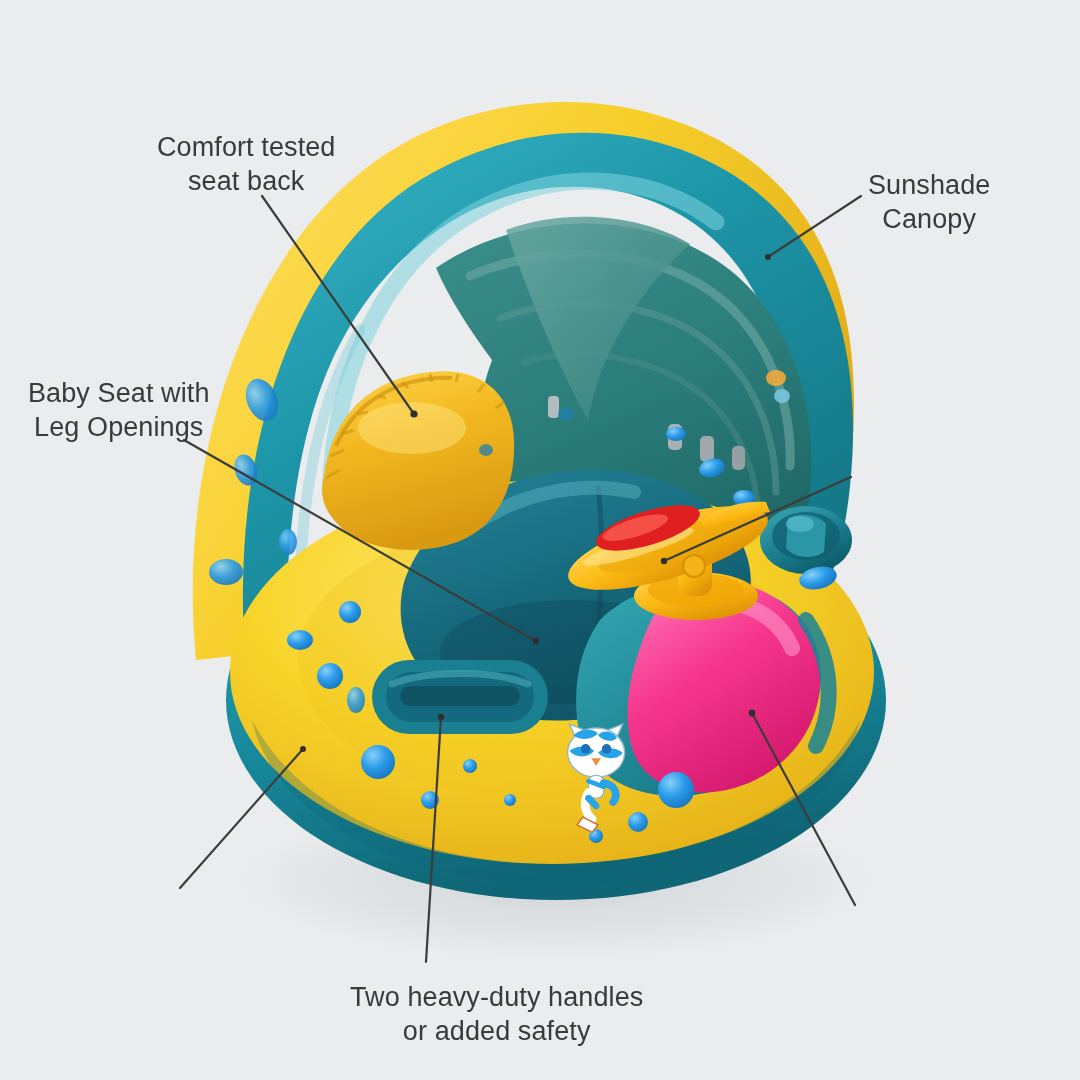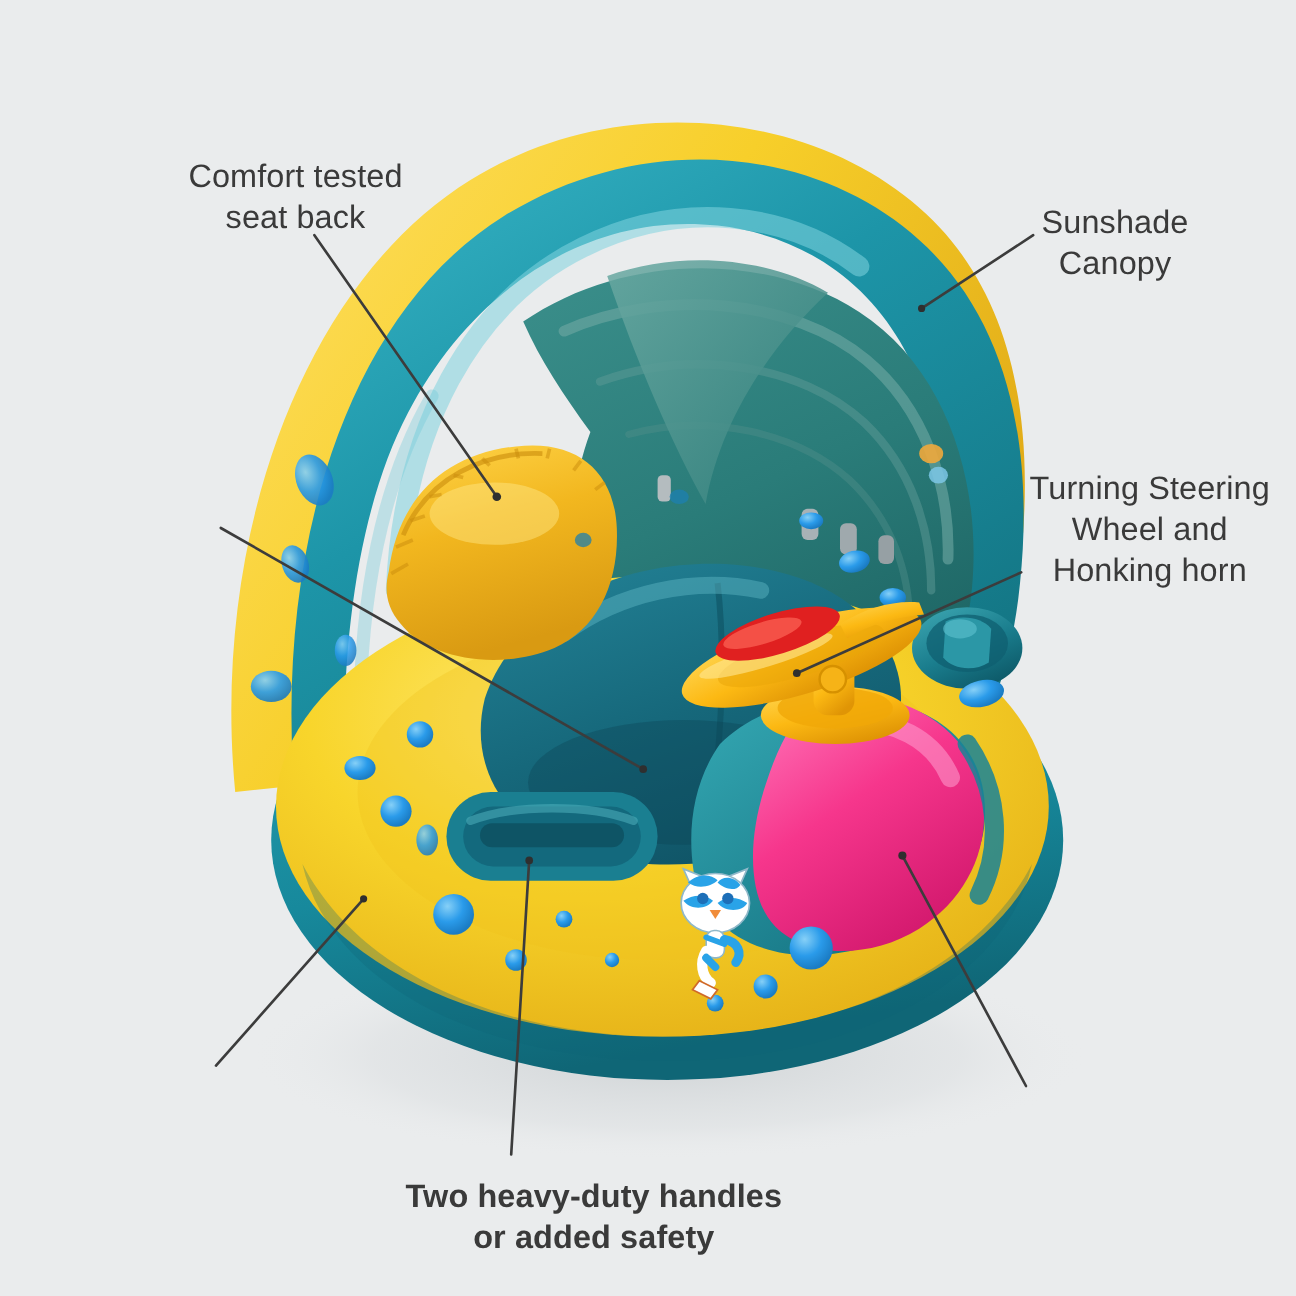--- a/index.html
+++ b/index.html
@@ -30,21 +30,21 @@
     line-height: 1.26;
     font-family: "Liberation Sans", sans-serif;
     white-space: pre-line;
     letter-spacing: 0.1px;
   }
   .cl-comfort    { left: 157px; top: 130px; }
   .cl-sunshade   { left: 868px; top: 155px; margin-top: 13px; }
   .cl-babyseat   { left: 28px;  top: 376px; }
   .cl-steering   { left: 858px; top: 390px; }
   .cl-pvc        { left: 60px;  top: 910px; }
-  .cl-handles    { left: 338px; top: 980px; font-weight: bold; }
+  .cl-handles    { left: 350px; top: 980px; }
   .cl-valves     { left: 808px; top: 925px; }
 </style>
 </head>
 <body>
 
 <div id="stage">
 
   <svg id="art" viewBox="0 0 1080 1080" aria-hidden="true">
     <defs>
       <radialGradient id="gYellow" cx="40%" cy="30%" r="80%">
@@ -301,19 +301,18 @@
       <circle cx="752" cy="713" r="3.4"></circle>
       <circle cx="303" cy="749" r="3.0"></circle>
       <circle cx="768" cy="257" r="3.0"></circle>
     </g>
   </svg>
 
   <div class="callout cl-comfort">Comfort tested
 seat back</div>
   <div class="callout cl-sunshade">Sunshade
 Canopy</div>
-  <div class="callout cl-steering">Turning Steering
-Wheel and
-Honking horn</div>
+  <div class="callout cl-babyseat">Baby Seat with
+Leg Openings</div>
   <div class="callout cl-handles">Two heavy-duty handles
 or added safety</div>
 
 </div>
 
 </body></html>

